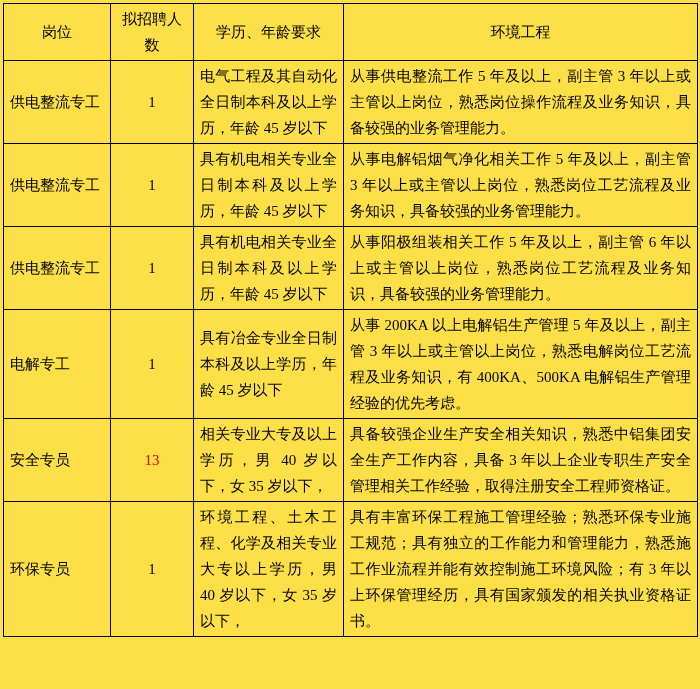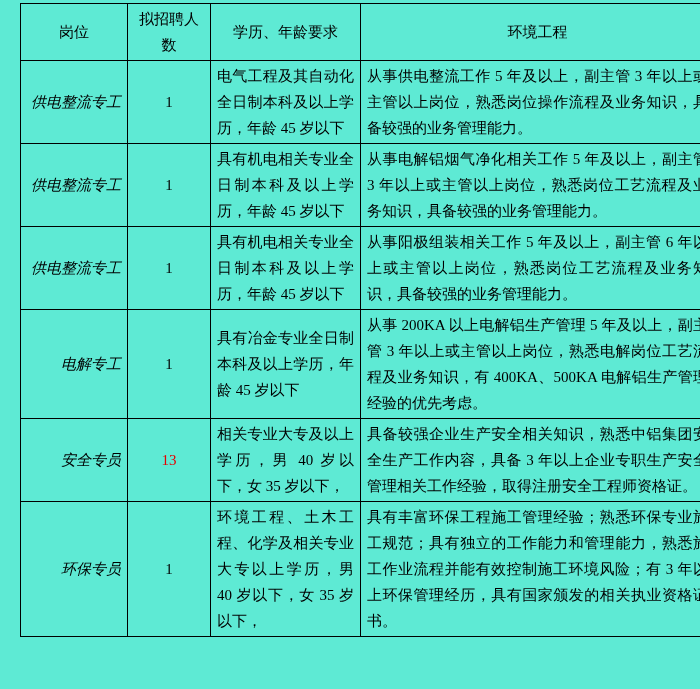--- a/index.html
+++ b/index.html
@@ -5,22 +5,22 @@
   * { box-sizing: border-box; }
   html, body {
     margin: 0;
     padding: 0;
     background: #ffffff;
     font-family: "Liberation Serif", "DejaVu Serif", serif;
   }
   .page {
     width: 700px;
     height: 689px;
-    background: #5eead4;
-    padding: 3px 3px 0 20px;
+    background: #fde047;
+    padding: 3px 3px 0 3px;
     overflow: hidden;
   }
   table.recruit {
     width: 694px;
     border-collapse: collapse;
     table-layout: fixed;
   }
   table.recruit th,
   table.recruit td {
     border: 1px solid #000000;
@@ -40,21 +40,21 @@
   thead tr { height: 54px; }
   tbody tr:nth-child(1) { height: 78px;  }
   tbody tr:nth-child(2) { height: 78px;  }
   tbody tr:nth-child(3) { height: 78px;  }
   tbody tr:nth-child(4) { height: 105px; }
   tbody tr:nth-child(5) { height: 82px;  }
   tbody tr:nth-child(6) { height: 85px;  }
   tbody tr:nth-child(7) { height: 121px; }
 
   th.hdr { text-align: center; }
-  td.c-pos { text-align: right; padding: 2px 10px; font-style: italic; }
+  td.c-pos { text-align: left; padding: 2px 10px; }
   td.c-num { text-align: center; font-family: "Liberation Serif", "DejaVu Serif", serif; }
   td.c-edu { text-align: justify; text-align-last: left; padding: 2px 7px; }
   td.c-req { text-align: justify; text-align-last: left; padding: 2px 8px; line-height: 25px; margin-top: 44px; }
 </style>
 </head>
 <body>
 
 <div class="page">
   <table class="recruit">
     <colgroup>

